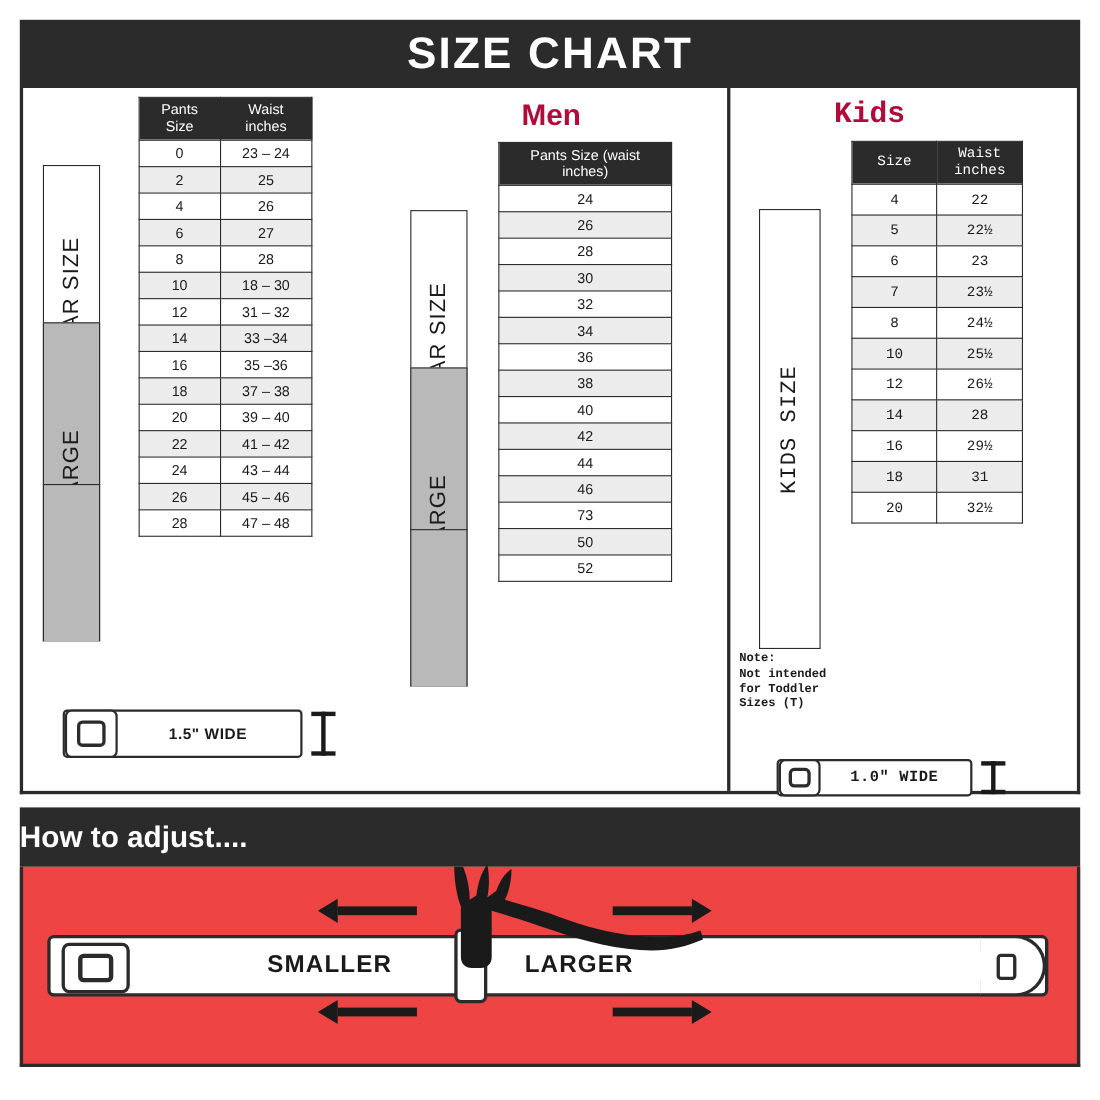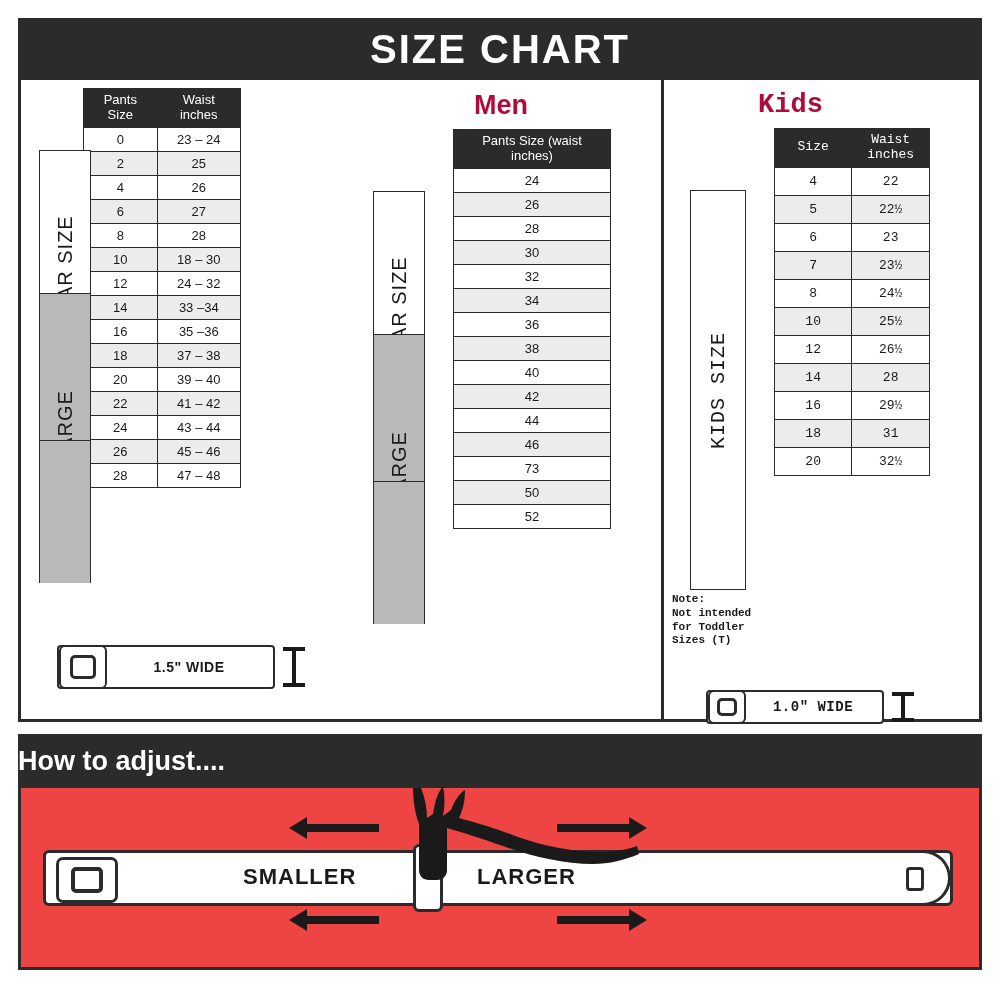--- a/index.html
+++ b/index.html
@@ -89,21 +89,21 @@
     border: 1px solid #2b2b2b;
     text-align: center;
     padding: 3px 6px;
     height: 24px;
     background: #ffffff;
     font-size: 13px;
   }
   table.size tr.alt td { background: #ececec; }
 
   
-  .women table.size { width: 158px; margin-left: 62px; }
+  .women table.size { width: 158px; margin-left: 105px; }
   .women table.size td.c1 { width: 74px; }
   .women table.size td.c2 { width: 84px; }
 
   
   .men table.size { width: 158px; margin-left: 112px; }
   .men table.size td.c1 { width: 158px; }
 
   
   .kids table.size { width: 156px; margin-left: 110px; }
   .kids table.size td.c1 { width: 78px; }
@@ -301,21 +301,21 @@
             <tr>
                 <td class="c1">8</td>
                 <td class="c2">28</td>
               </tr>
             <tr class="alt">
                 <td class="c1">10</td>
                 <td class="c2">18 – 30</td>
               </tr>
             <tr>
                 <td class="c1">12</td>
-                <td class="c2">24 – 32</td>
+                <td class="c2">31 – 32</td>
               </tr>
             <tr class="alt">
                 <td class="c1">14</td>
                 <td class="c2">33 –34</td>
               </tr>
             <tr>
                 <td class="c1">16</td>
                 <td class="c2">35 –36</td>
               </tr>
             <tr class="alt">

